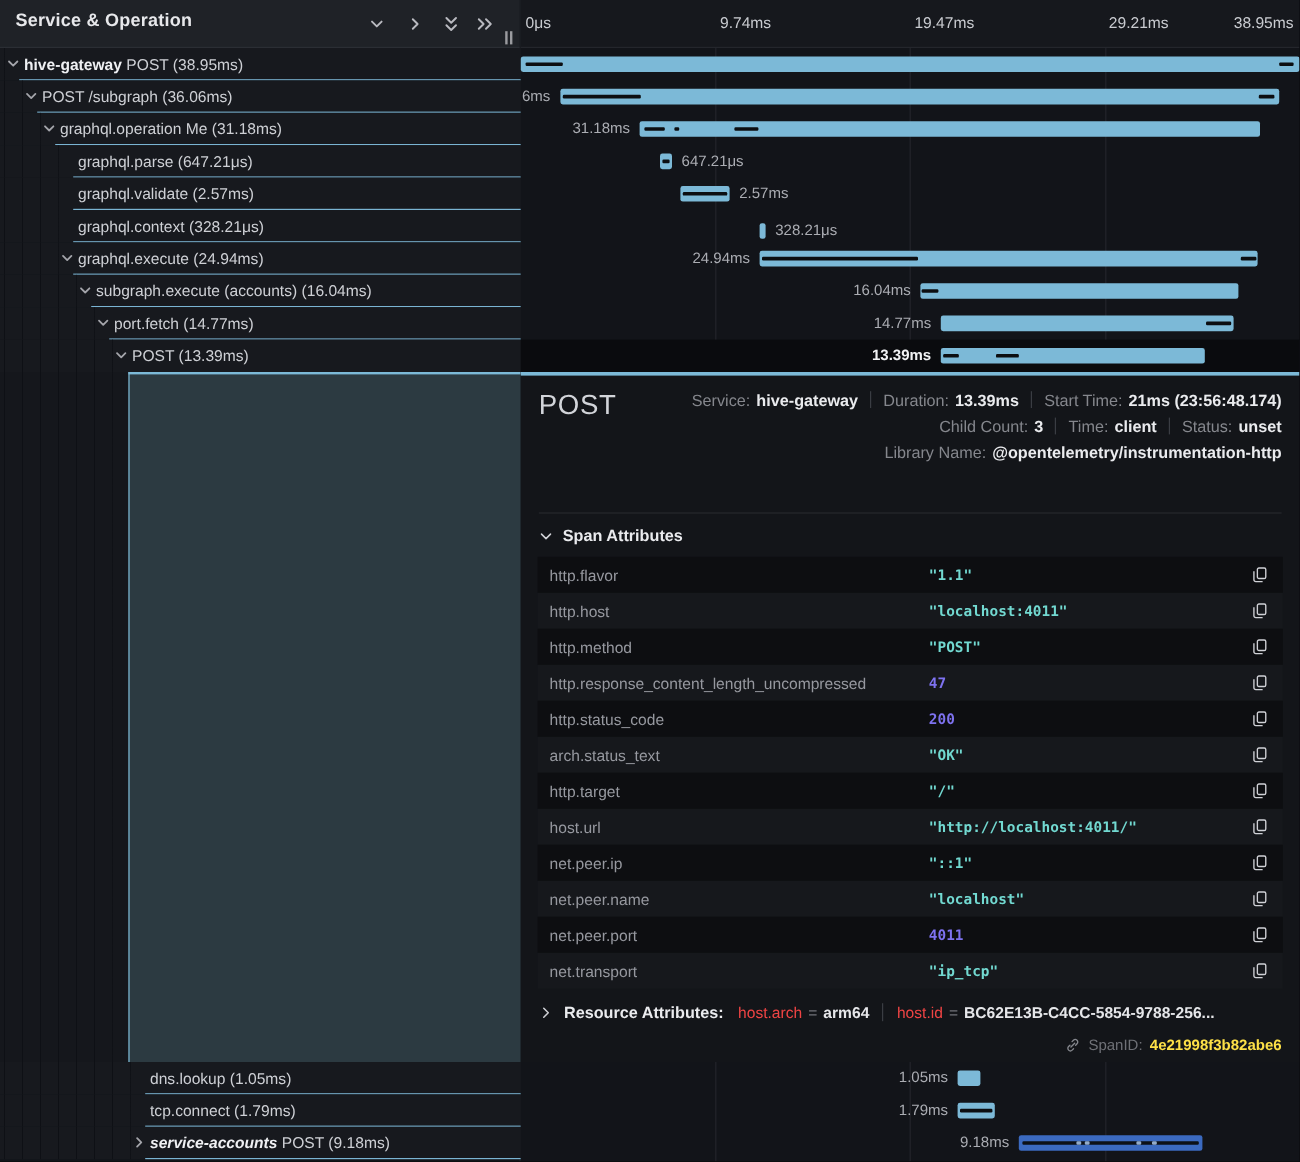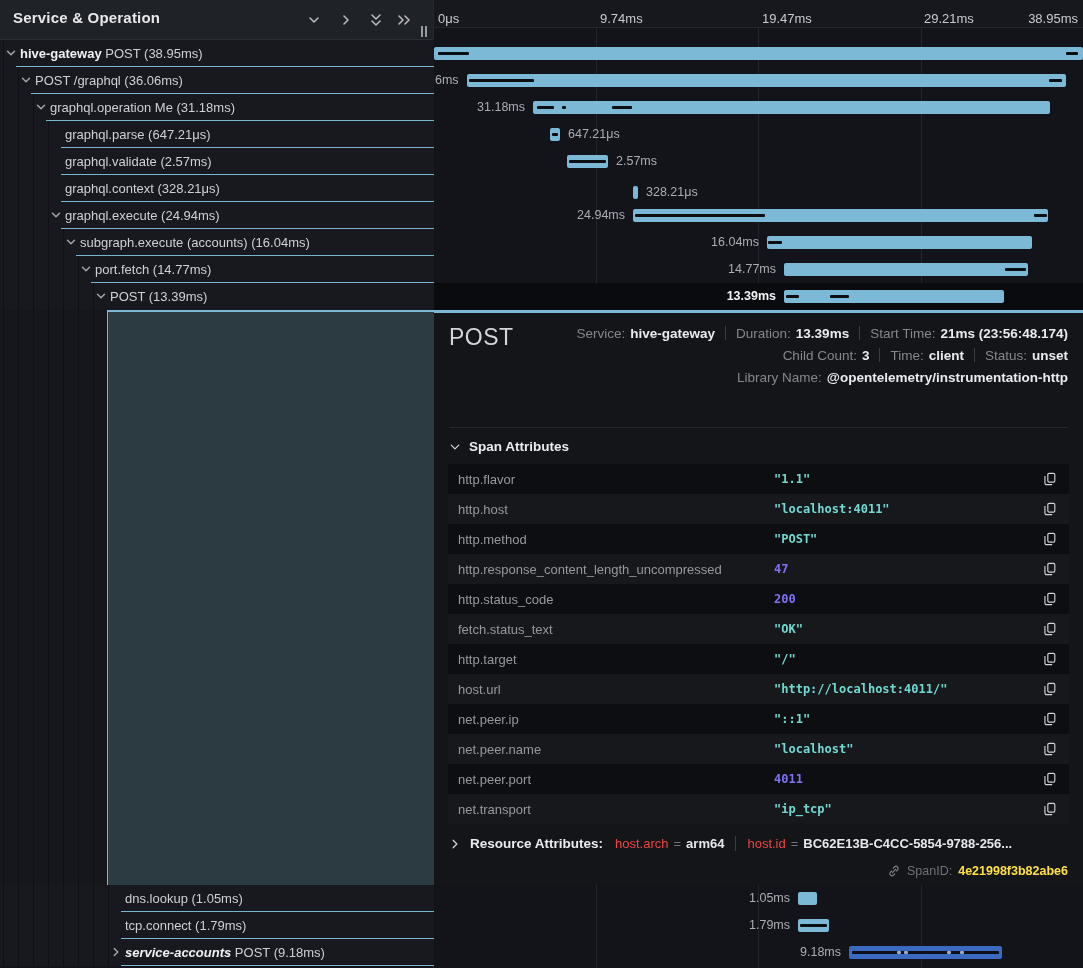--- a/index.html
+++ b/index.html
@@ -22,21 +22,21 @@
   .tname b{color:#eff0f3;font-weight:bold;}
   .tname .ital{color:#eff0f3;font-weight:bold;font-style:italic;}
   .rb{position:absolute;bottom:0;height:1px;background:#7ab4d3;right:0;}
   #expand-guides{position:absolute;left:0;top:310px;width:107px;height:575px;background:#15171c;}
   #expand-guides::before{content:"";position:absolute;left:3px;top:0;bottom:0;width:91px;
       background:repeating-linear-gradient(90deg,#0e1015 0 1px,transparent 1px 15px);}
   #expand{position:absolute;left:107px;top:310px;width:327px;height:575px;background:#2c3a41;
       border-left:1px solid #7cb9d7;border-top:2px solid #7cb9d7;box-sizing:border-box;}
   
   #right{position:absolute;left:434px;top:0;width:649px;height:968px;background:#121419;}
-  .rheader{position:absolute;top:0;left:0;right:0;height:28px;background:#16181d;border-bottom:1px solid #24262c;box-sizing:border-box;z-index:2;}
+  .rheader{position:absolute;top:0;left:0;right:0;height:40px;background:#16181d;border-bottom:1px solid #24262c;box-sizing:border-box;z-index:2;}
   .tick{position:absolute;top:11px;font-size:13px;color:#c9cbd0;}
   .gl{position:absolute;top:0;width:1px;height:968px;background:#23252b;z-index:0;}
   .trow-r{position:absolute;left:0;width:649px;height:27px;z-index:1;}
   .trow-r.sel{background:#0a0b0e;}
   .blabel{position:absolute;top:6px;font-size:12.5px;color:#abadb3;white-space:nowrap;}
   .blabel.sel{color:#f2f3f5;font-weight:bold;}
   .bar{position:absolute;top:7px;height:13px;background:#7cb9d7;border-radius:2px;cursor:pointer;}
   .bar.alt{background:#3b6ac0;}
   .seg{position:absolute;top:5px;height:3px;background:#0c0e11;border-radius:1px;}
   .dot{position:absolute;top:5px;width:4px;height:3px;background:#93abc9;border-radius:1px;}
@@ -107,21 +107,21 @@
       <svg class="chev" style="left:4px" viewBox="0 0 16 16">
           <polyline points="4,6 8,10 12,6"></polyline>
         </svg>
       <span class="tname" style="left:20px"><b>hive-gateway</b>&nbsp;<span>POST (38.95ms)</span></span>
       <i class="rb" style="left:16px"></i>
     </div>
     <div class="trow-l" style="top:67px;--gw:16px">
       <svg class="chev" style="left:19px" viewBox="0 0 16 16">
           <polyline points="4,6 8,10 12,6"></polyline>
         </svg>
-      <span class="tname" style="left:35px">POST /graphql (36.06ms)</span>
+      <span class="tname" style="left:35px">POST /subgraph (36.06ms)</span>
       <i class="rb" style="left:31px"></i>
     </div>
     <div class="trow-l" style="top:94px;--gw:31px">
       <svg class="chev" style="left:34px" viewBox="0 0 16 16">
           <polyline points="4,6 8,10 12,6"></polyline>
         </svg>
       <span class="tname" style="left:50px">graphql.operation Me (31.18ms)</span>
       <i class="rb" style="left:46px"></i>
     </div>
     <div class="trow-l" style="top:121px;--gw:46px">
@@ -333,21 +333,21 @@
         </div>
         <div class="arow odd">
           <span class="akey">http.status_code</span>
           <span class="aval v-num">200</span>
           <svg class="cicon" viewBox="0 0 16 16">
               <rect x="5.5" y="1.5" width="8" height="10" rx="1.5"></rect>
               <path d="M10.5 14.5 H4 a1.8 1.8 0 0 1 -1.8 -1.8 V4.5"></path>
             </svg>
         </div>
         <div class="arow even">
-          <span class="akey">fetch.status_text</span>
+          <span class="akey">arch.status_text</span>
           <span class="aval v-str">"OK"</span>
           <svg class="cicon" viewBox="0 0 16 16">
               <rect x="5.5" y="1.5" width="8" height="10" rx="1.5"></rect>
               <path d="M10.5 14.5 H4 a1.8 1.8 0 0 1 -1.8 -1.8 V4.5"></path>
             </svg>
         </div>
         <div class="arow odd">
           <span class="akey">http.target</span>
           <span class="aval v-str">"/"</span>
           <svg class="cicon" viewBox="0 0 16 16">

